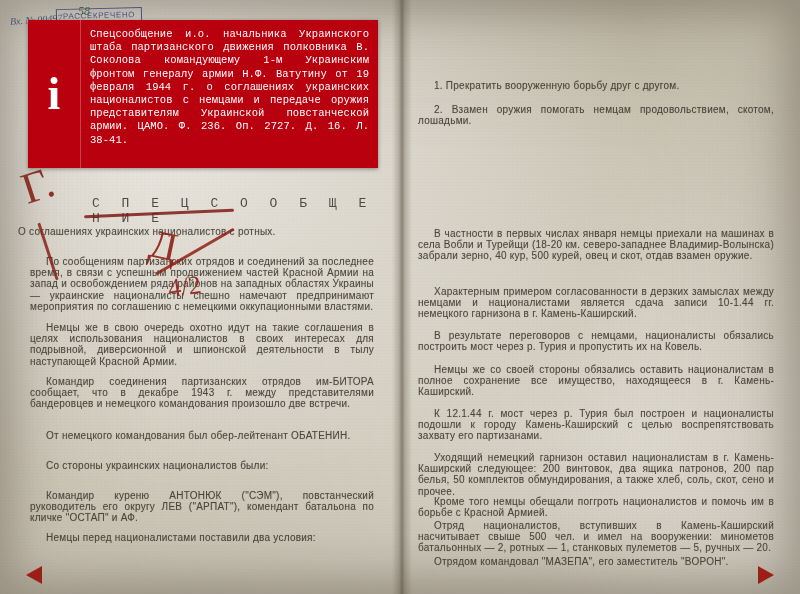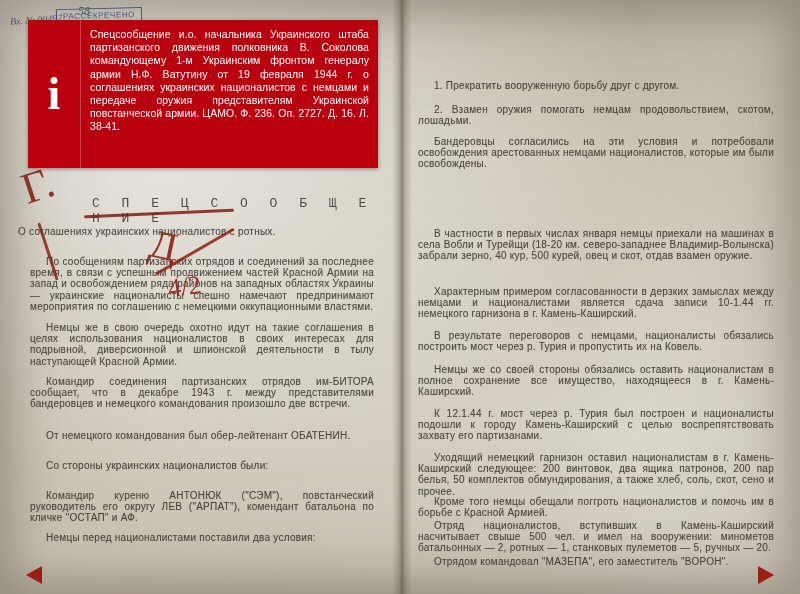--- a/index.html
+++ b/index.html
@@ -171,21 +171,21 @@
     justify-content: center;
     font-family: "Liberation Serif", serif;
     font-size: 46px;
     font-weight: bold;
     line-height: 1;
     color: #ffffff;
     border-right: 1px solid rgba(255,255,255,.25);
   }
   #annotation .atext {
     padding: 8px 9px 9px 9px;
-    font-family: Liberation Sans, sans-serif;
+    font-family: Liberation Mono, monospace;
     font-size: 10.5px;
     line-height: 13.2px;
     text-align: justify;
     letter-spacing: .05px;
   }
 
   
   .nav-tri {
     position: absolute;
     bottom: 10px;
@@ -236,21 +236,20 @@
     <div class="scrawl" id="scrawl-2">Д</div>
     <div class="scrawl" id="scrawl-3">4/2</div>
     <div class="scrawl-line" id="sl1"></div>
     <div class="scrawl-line" id="sl2"></div>
   </div>
 
   <div class="page-right">
 
     <div class="typed indent" style="left:18px; top:80px; width:356px;">1. Прекратить вооруженную борьбу друг с другом.</div>
     <div class="typed indent" style="left:18px; top:104px; width:356px;">2. Взамен оружия помогать немцам продовольствием, скотом, лошадьми.</div>
-    <div class="typed indent" style="left:18px; top:136px; width:356px;">Бандеровцы согласились на эти условия и потребовали освобождения арестованных немцами националистов, которые им были освобождены.</div>
     <div class="typed indent" style="left:18px; top:228px; width:356px;">В частности в первых числах января немцы приехали на машинах в села Вобли и Турейщи (18-20 км. северо-западнее Владимир-Волынска) забрали зерно, 40 кур, 500 курей, овец и скот, отдав взамен оружие.</div>
     <div class="typed indent" style="left:18px; top:286px; width:356px;">Характерным примером согласованности в дерзких замыслах между немцами и националистами является сдача записи 10-1.44 гг. немецкого гарнизона в г. Камень-Каширский.</div>
     <div class="typed indent" style="left:18px; top:330px; width:356px;">В результате переговоров с немцами, националисты обязались построить мост через р. Турия и пропустить их на Ковель.</div>
     <div class="typed indent" style="left:18px; top:364px; width:356px;">Немцы же со своей стороны обязались оставить националистам в полное сохранение все имущество, находящееся в г. Камень-Каширский.</div>
     <div class="typed indent" style="left:18px; top:408px; width:356px;">К 12.1.44 г. мост через р. Турия был построен и националисты подошли к городу Камень-Каширский с целью воспрепятствовать захвату его партизанами.</div>
     <div class="typed indent" style="left:18px; top:452px; width:356px;">Уходящий немецкий гарнизон оставил националистам в г. Камень-Каширский следующее: 200 винтовок, два ящика патронов, 200 пар белья, 50 комплектов обмундирования, а также хлеб, соль, скот, сено и прочее.</div>
     <div class="typed indent" style="left:18px; top:496px; width:356px;">Кроме того немцы обещали поггроть националистов и помочь им в борьбе с Красной Армией.</div>
     <div class="typed indent" style="left:18px; top:520px; width:356px;">Отряд националистов, вступивших в Камень-Каширский насчитывает свыше 500 чел. и имел на вооружении: минометов батальонных — 2, ротных — 1, станковых пулеметов — 5, ручных — 20.</div>
     <div class="typed indent" style="left:18px; top:556px; width:356px;">Отрядом командовал "МАЗЕПА", его заместитель "ВОРОН".</div>
   </div>

